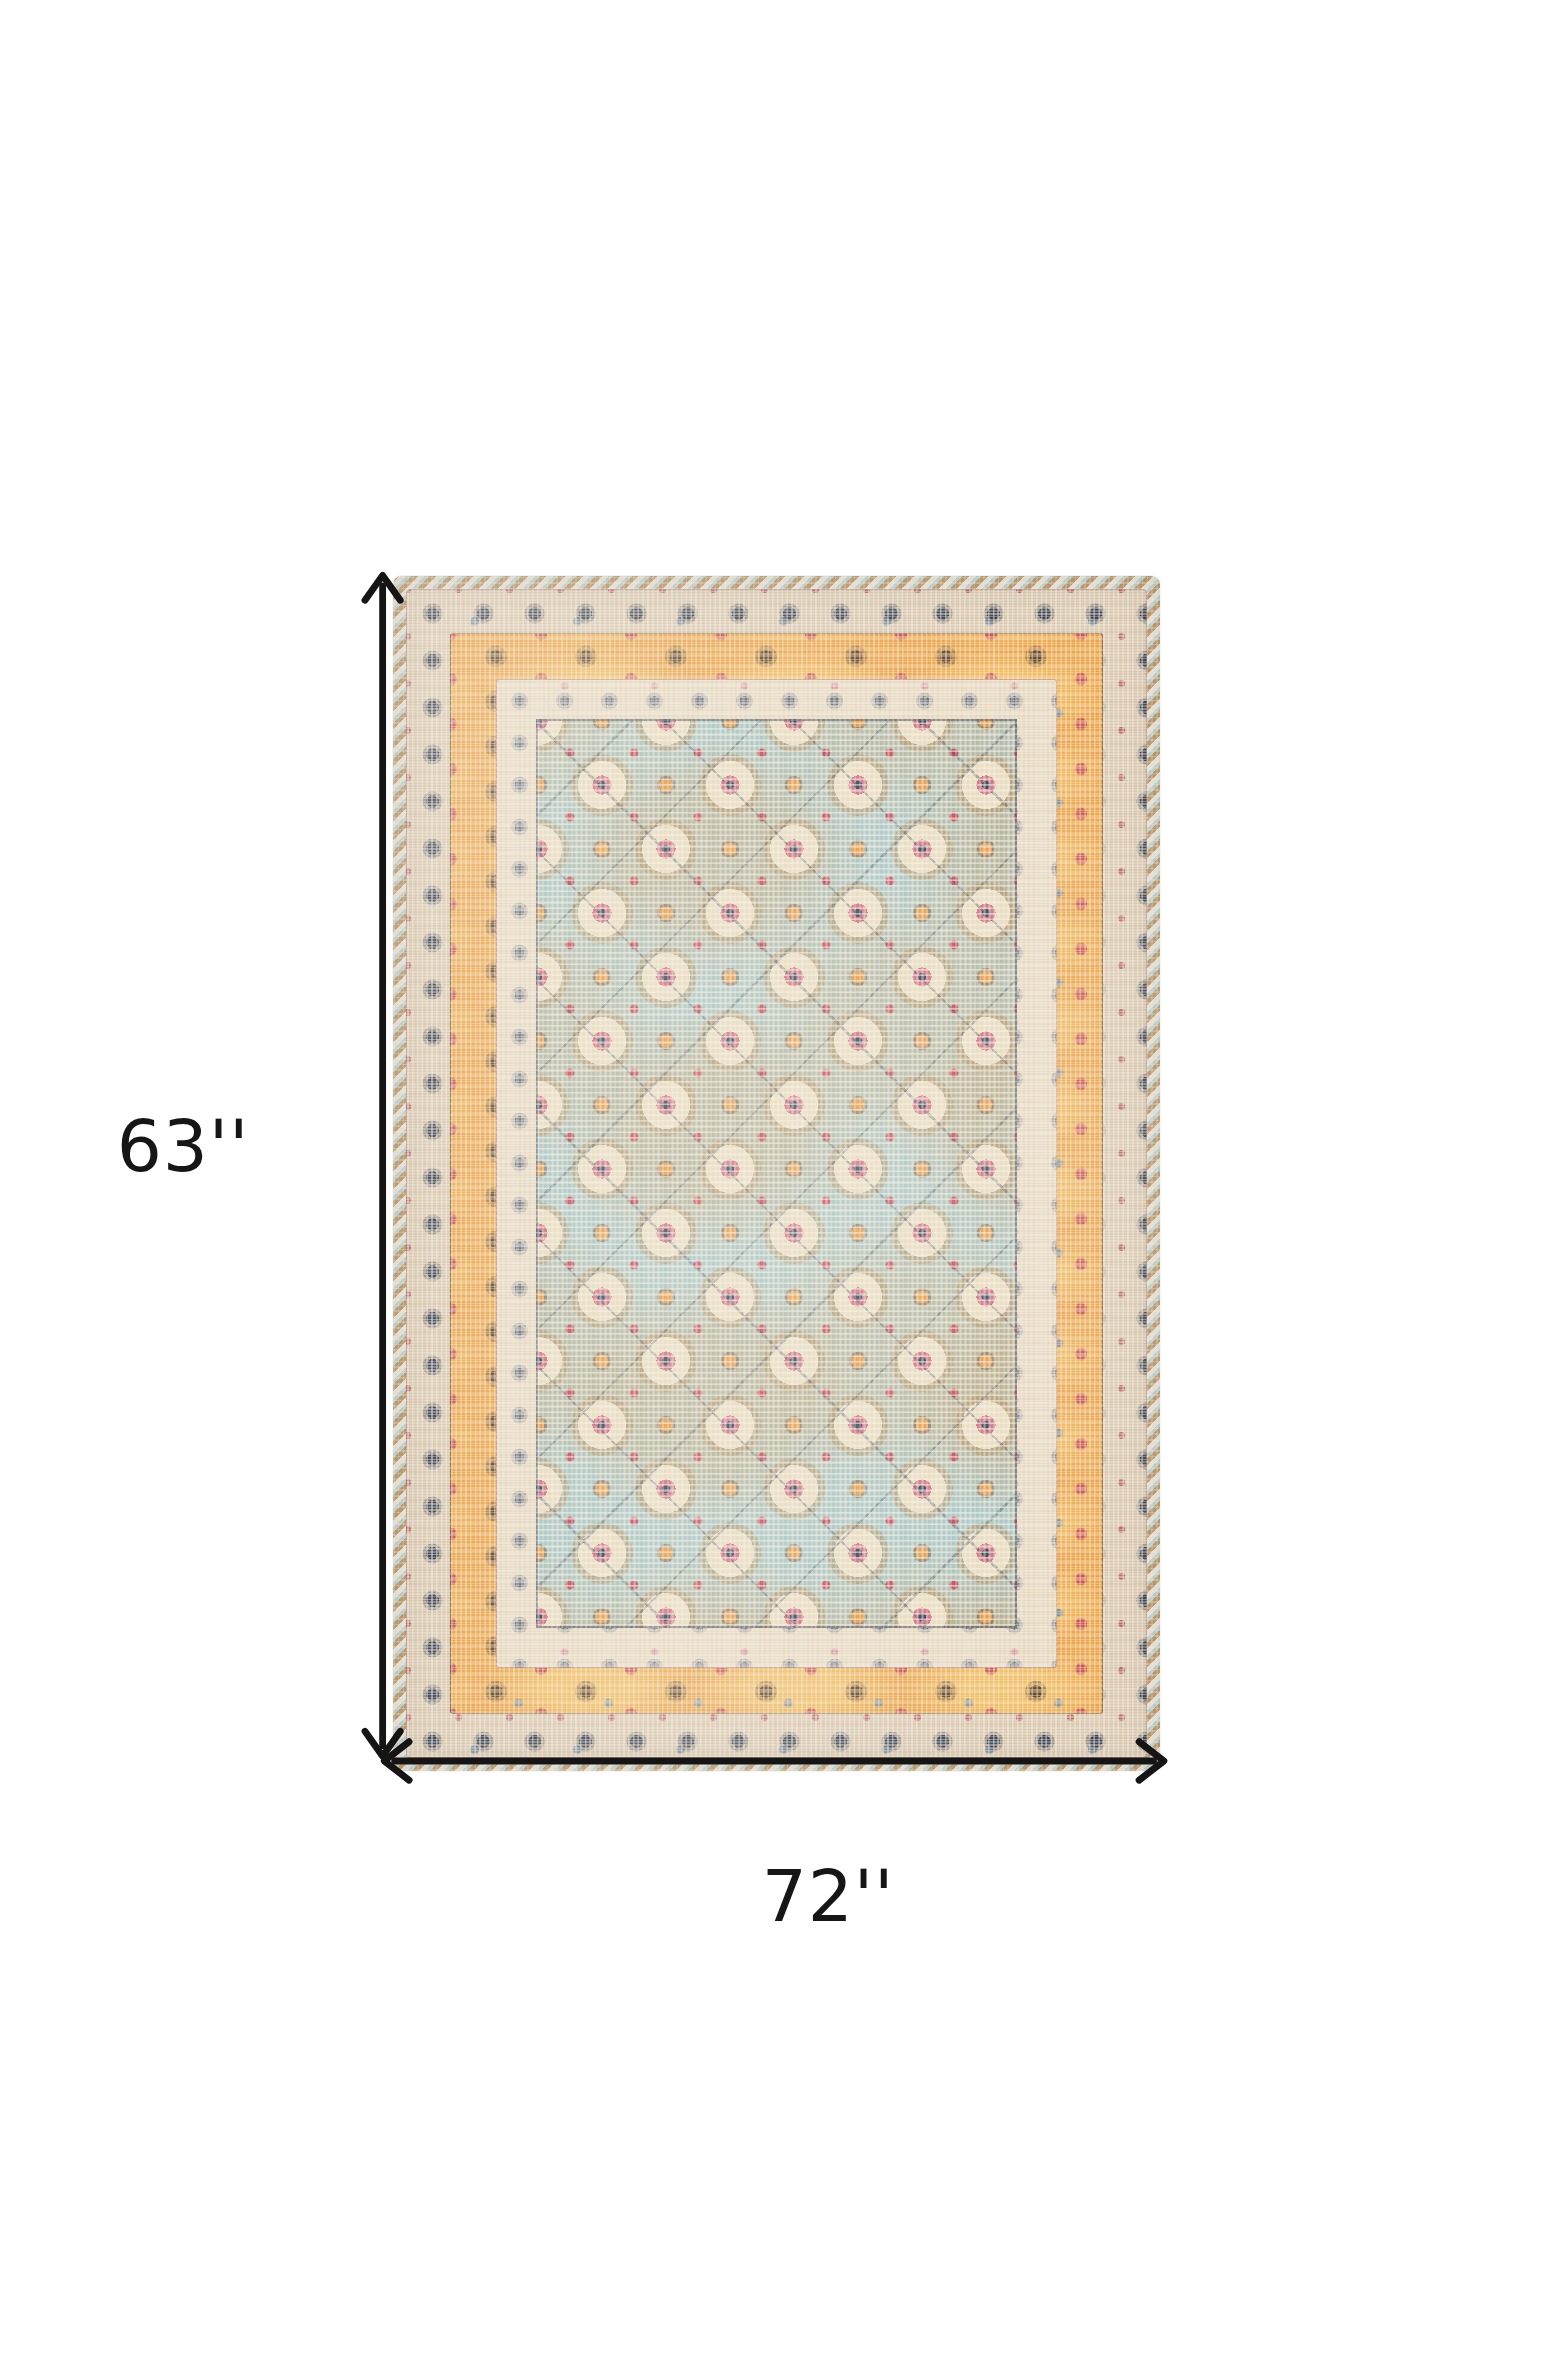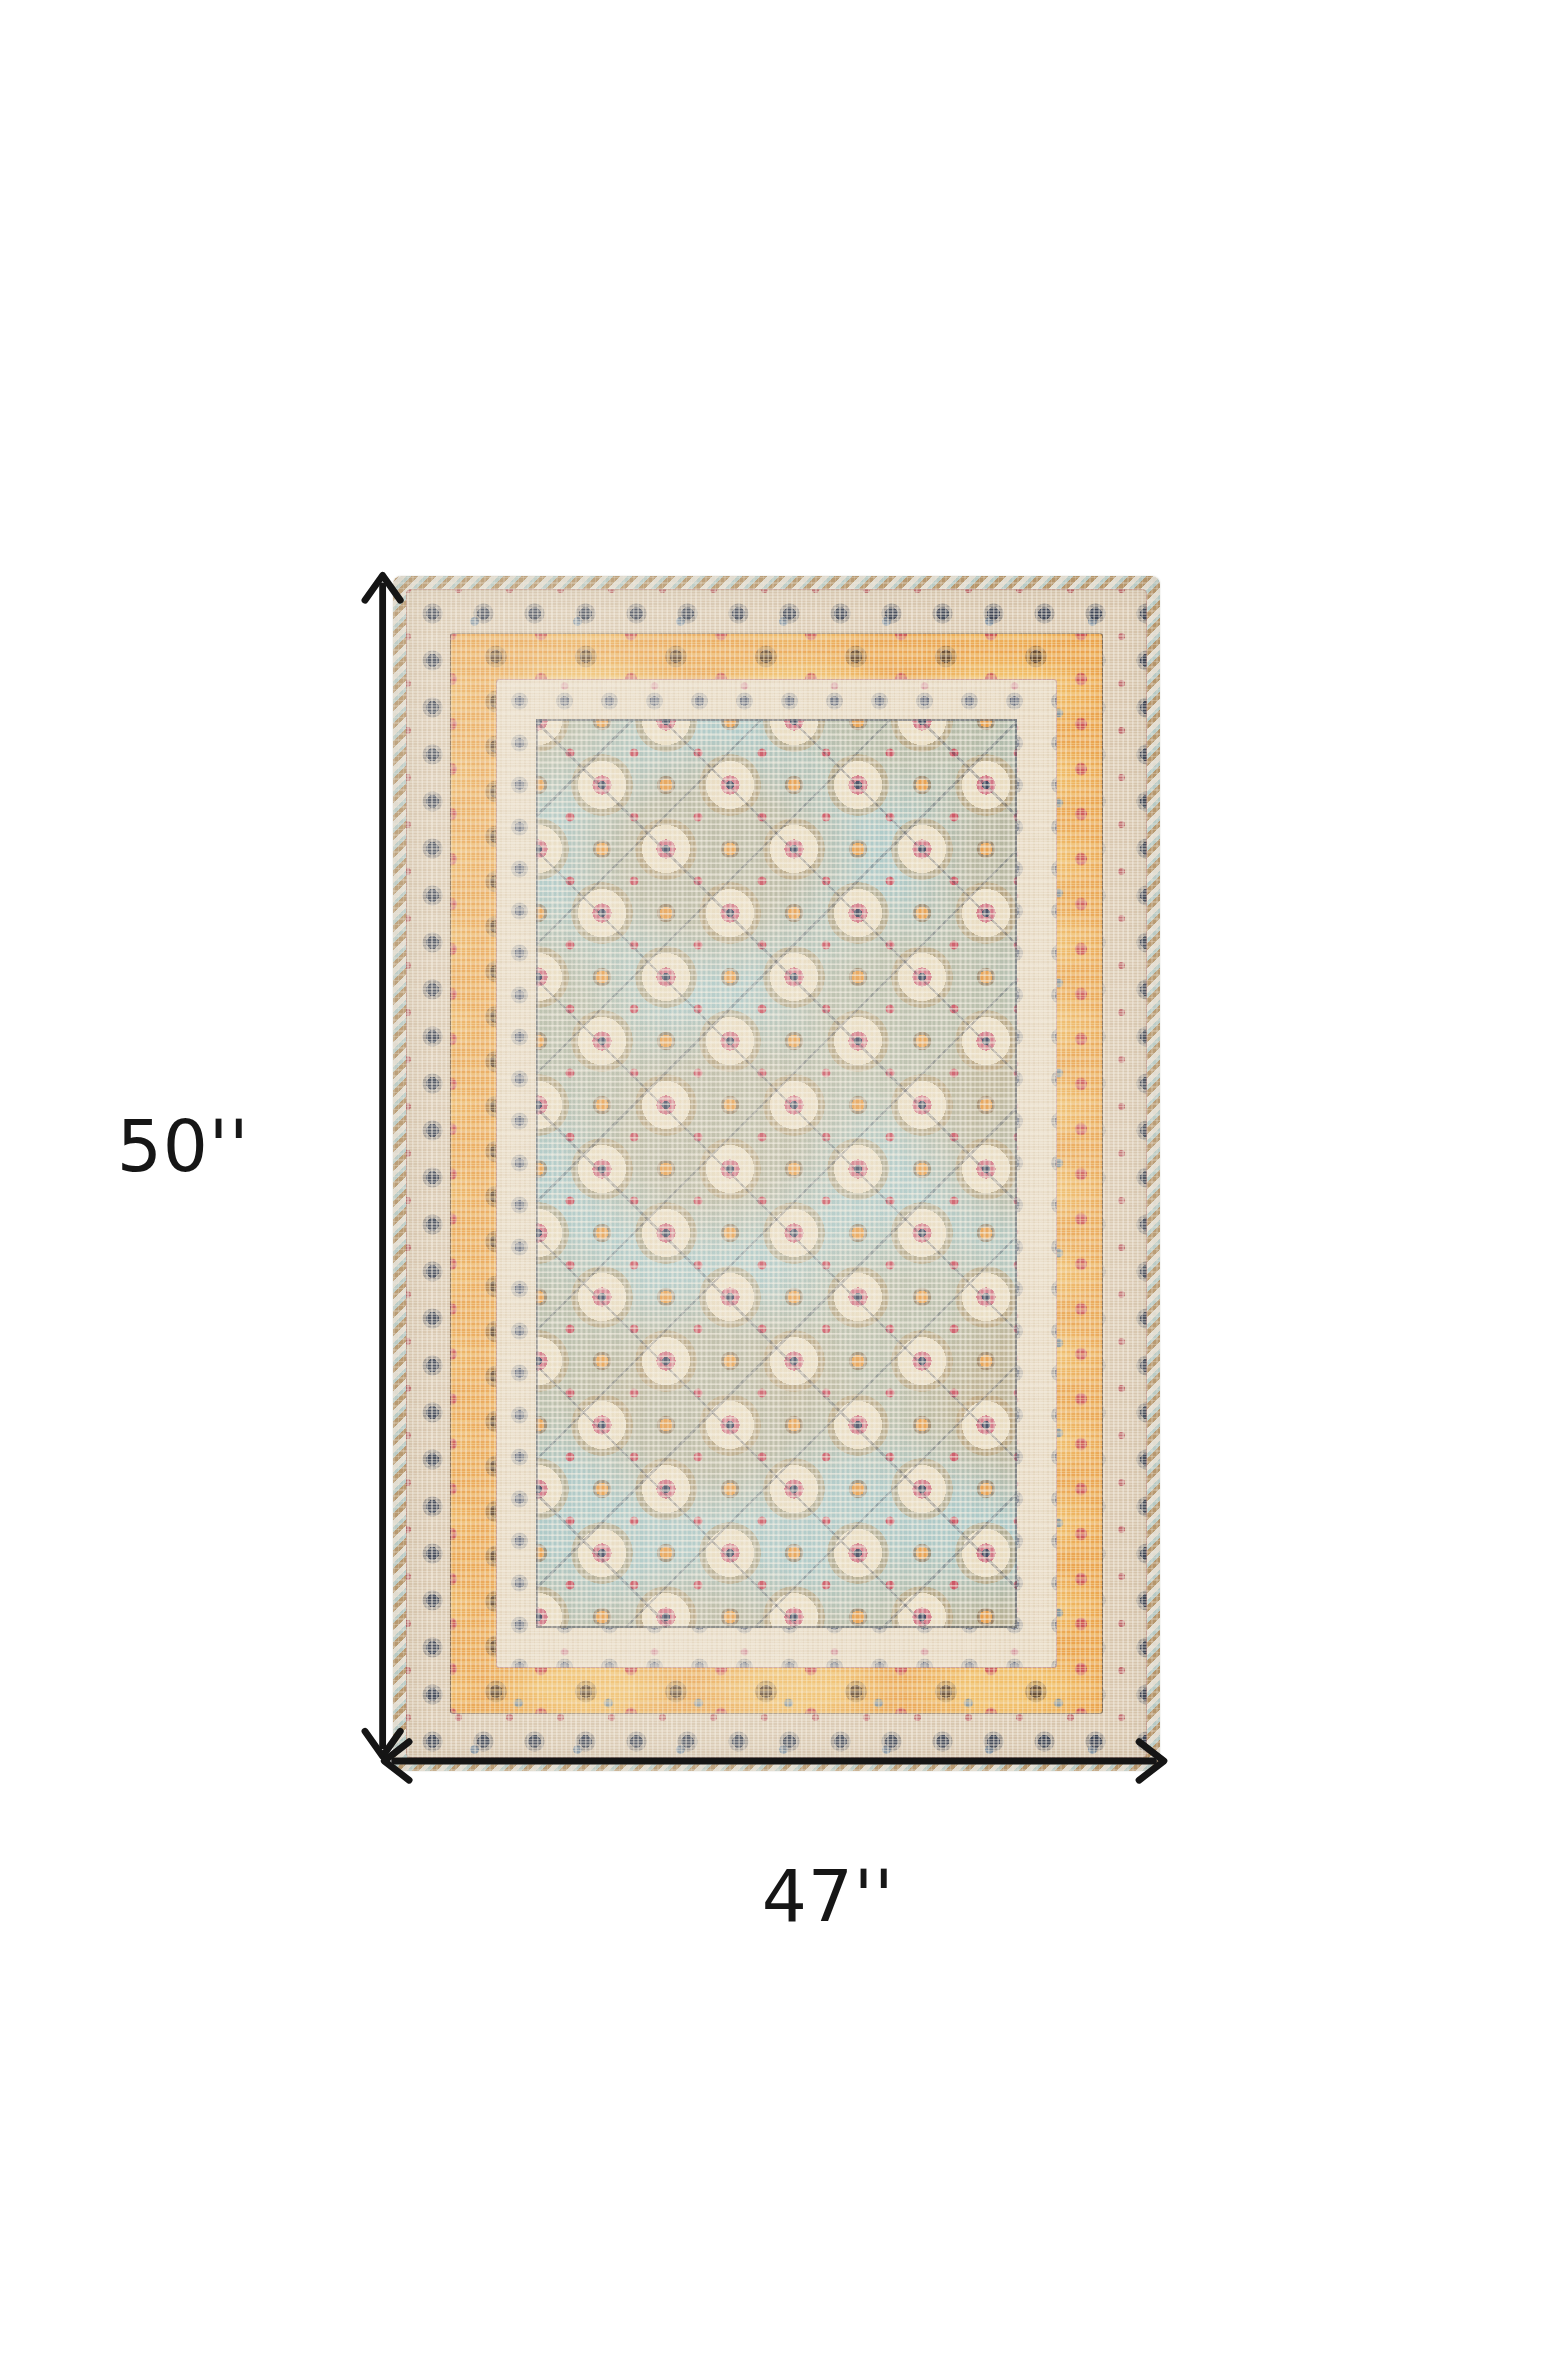--- a/index.html
+++ b/index.html
@@ -186,17 +186,17 @@
       </g>
 
       <g>
         <line x1="492" y1="2195" x2="1438" y2="2195"></line>
         <polyline points="510,2171 479,2195 510,2219"></polyline>
         <polyline points="1420,2171 1451,2195 1420,2219"></polyline>
       </g>
     </g>
   </svg>
 
-  <div class="dim-label height">50''</div>
-  <div class="dim-label width">47''</div>
+  <div class="dim-label height">63''</div>
+  <div class="dim-label width">72''</div>
 
 </div>
 
 
 </body></html>

